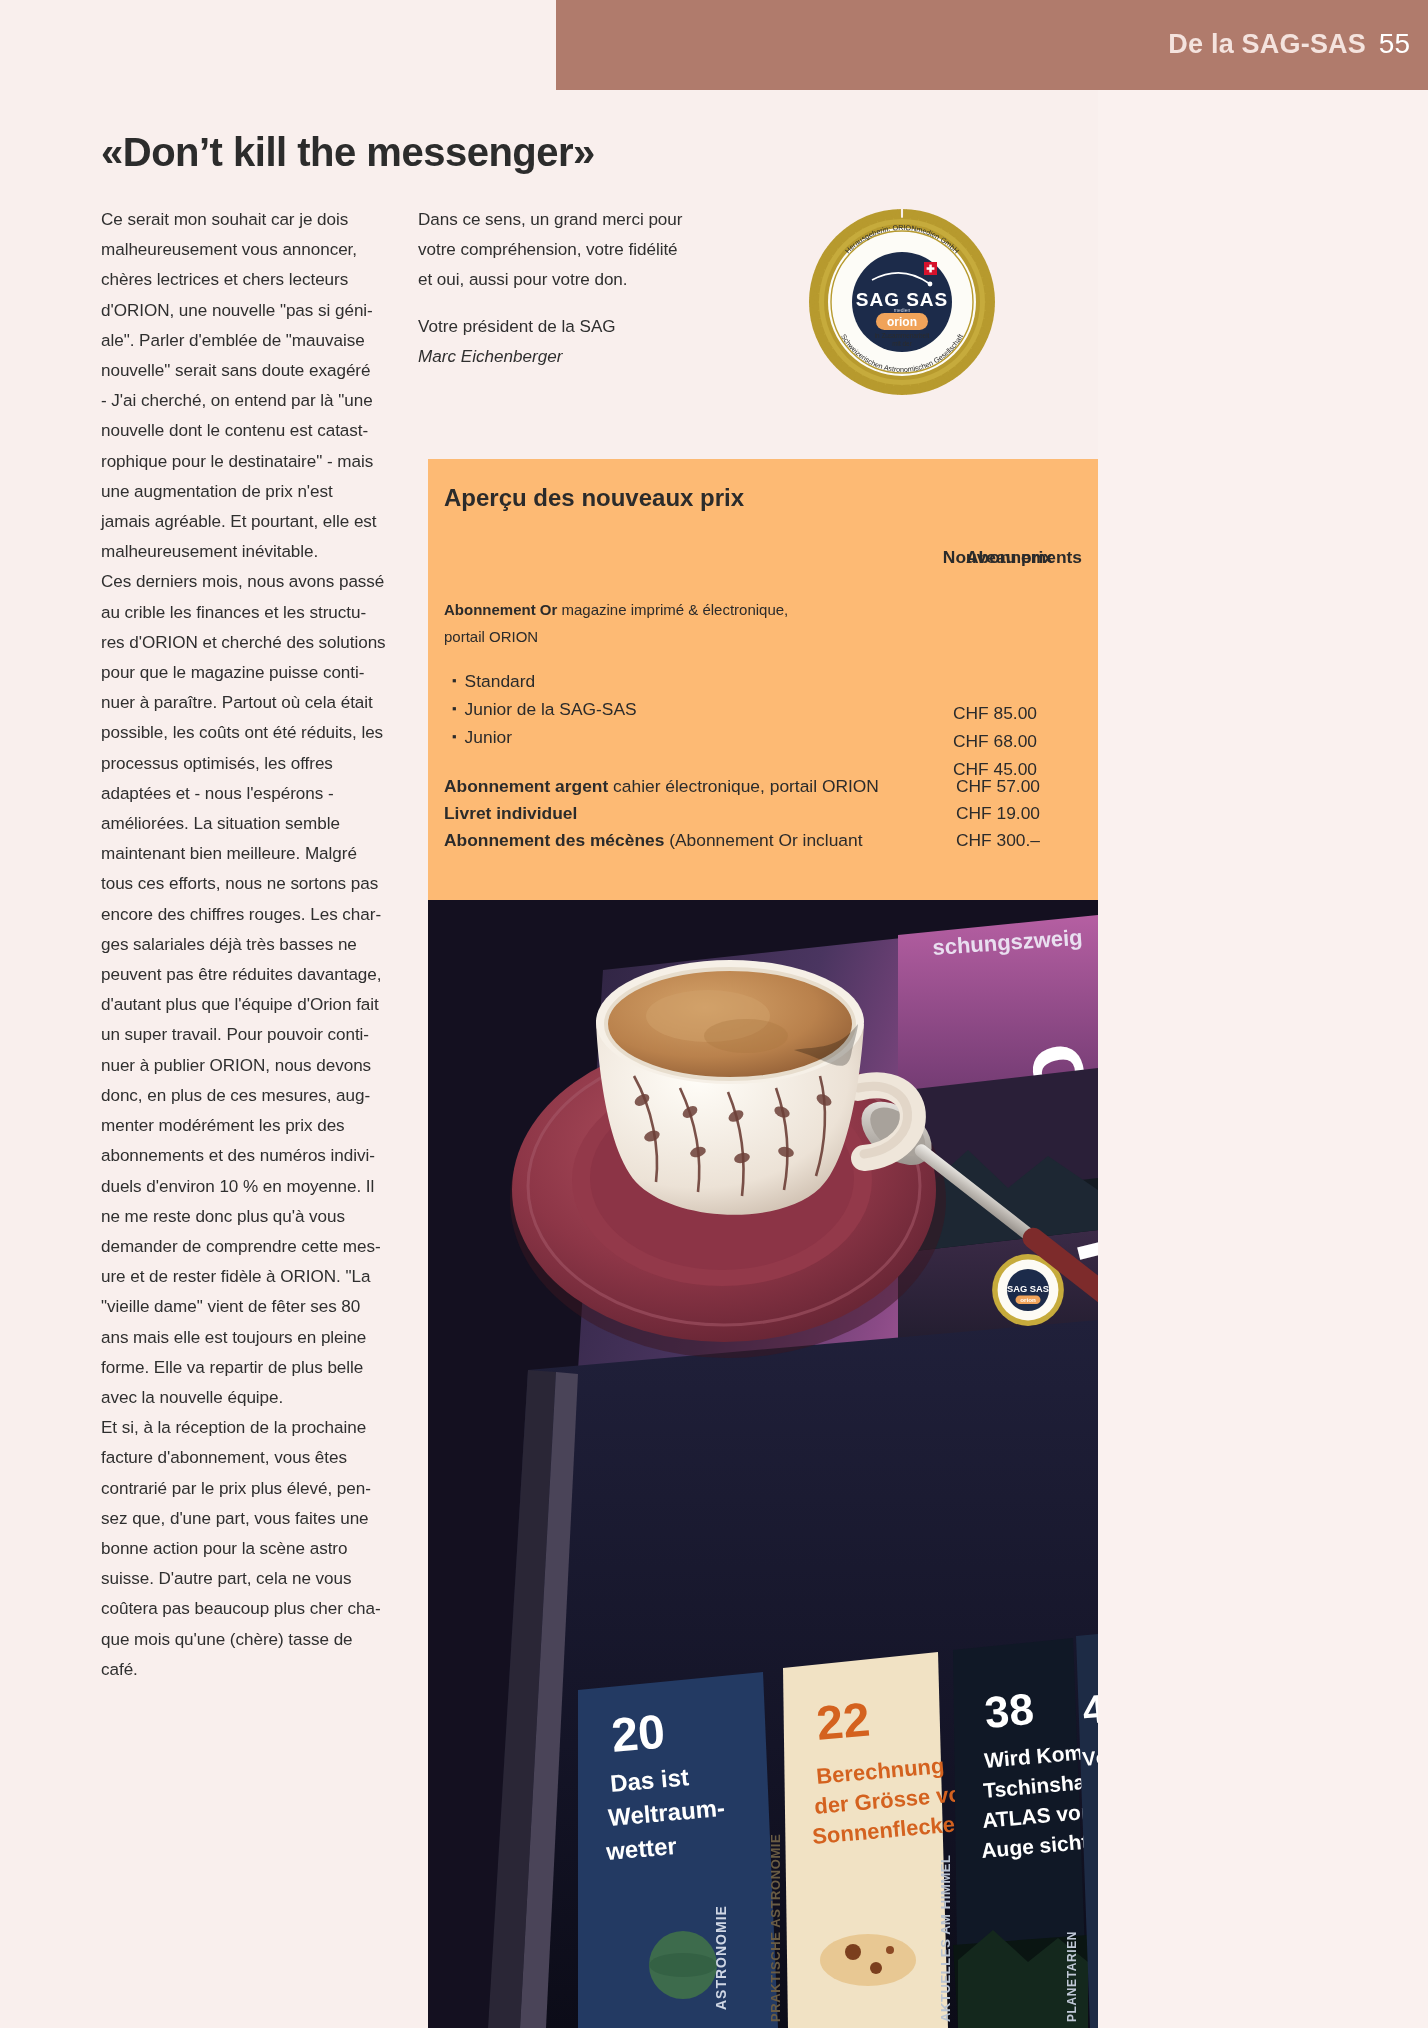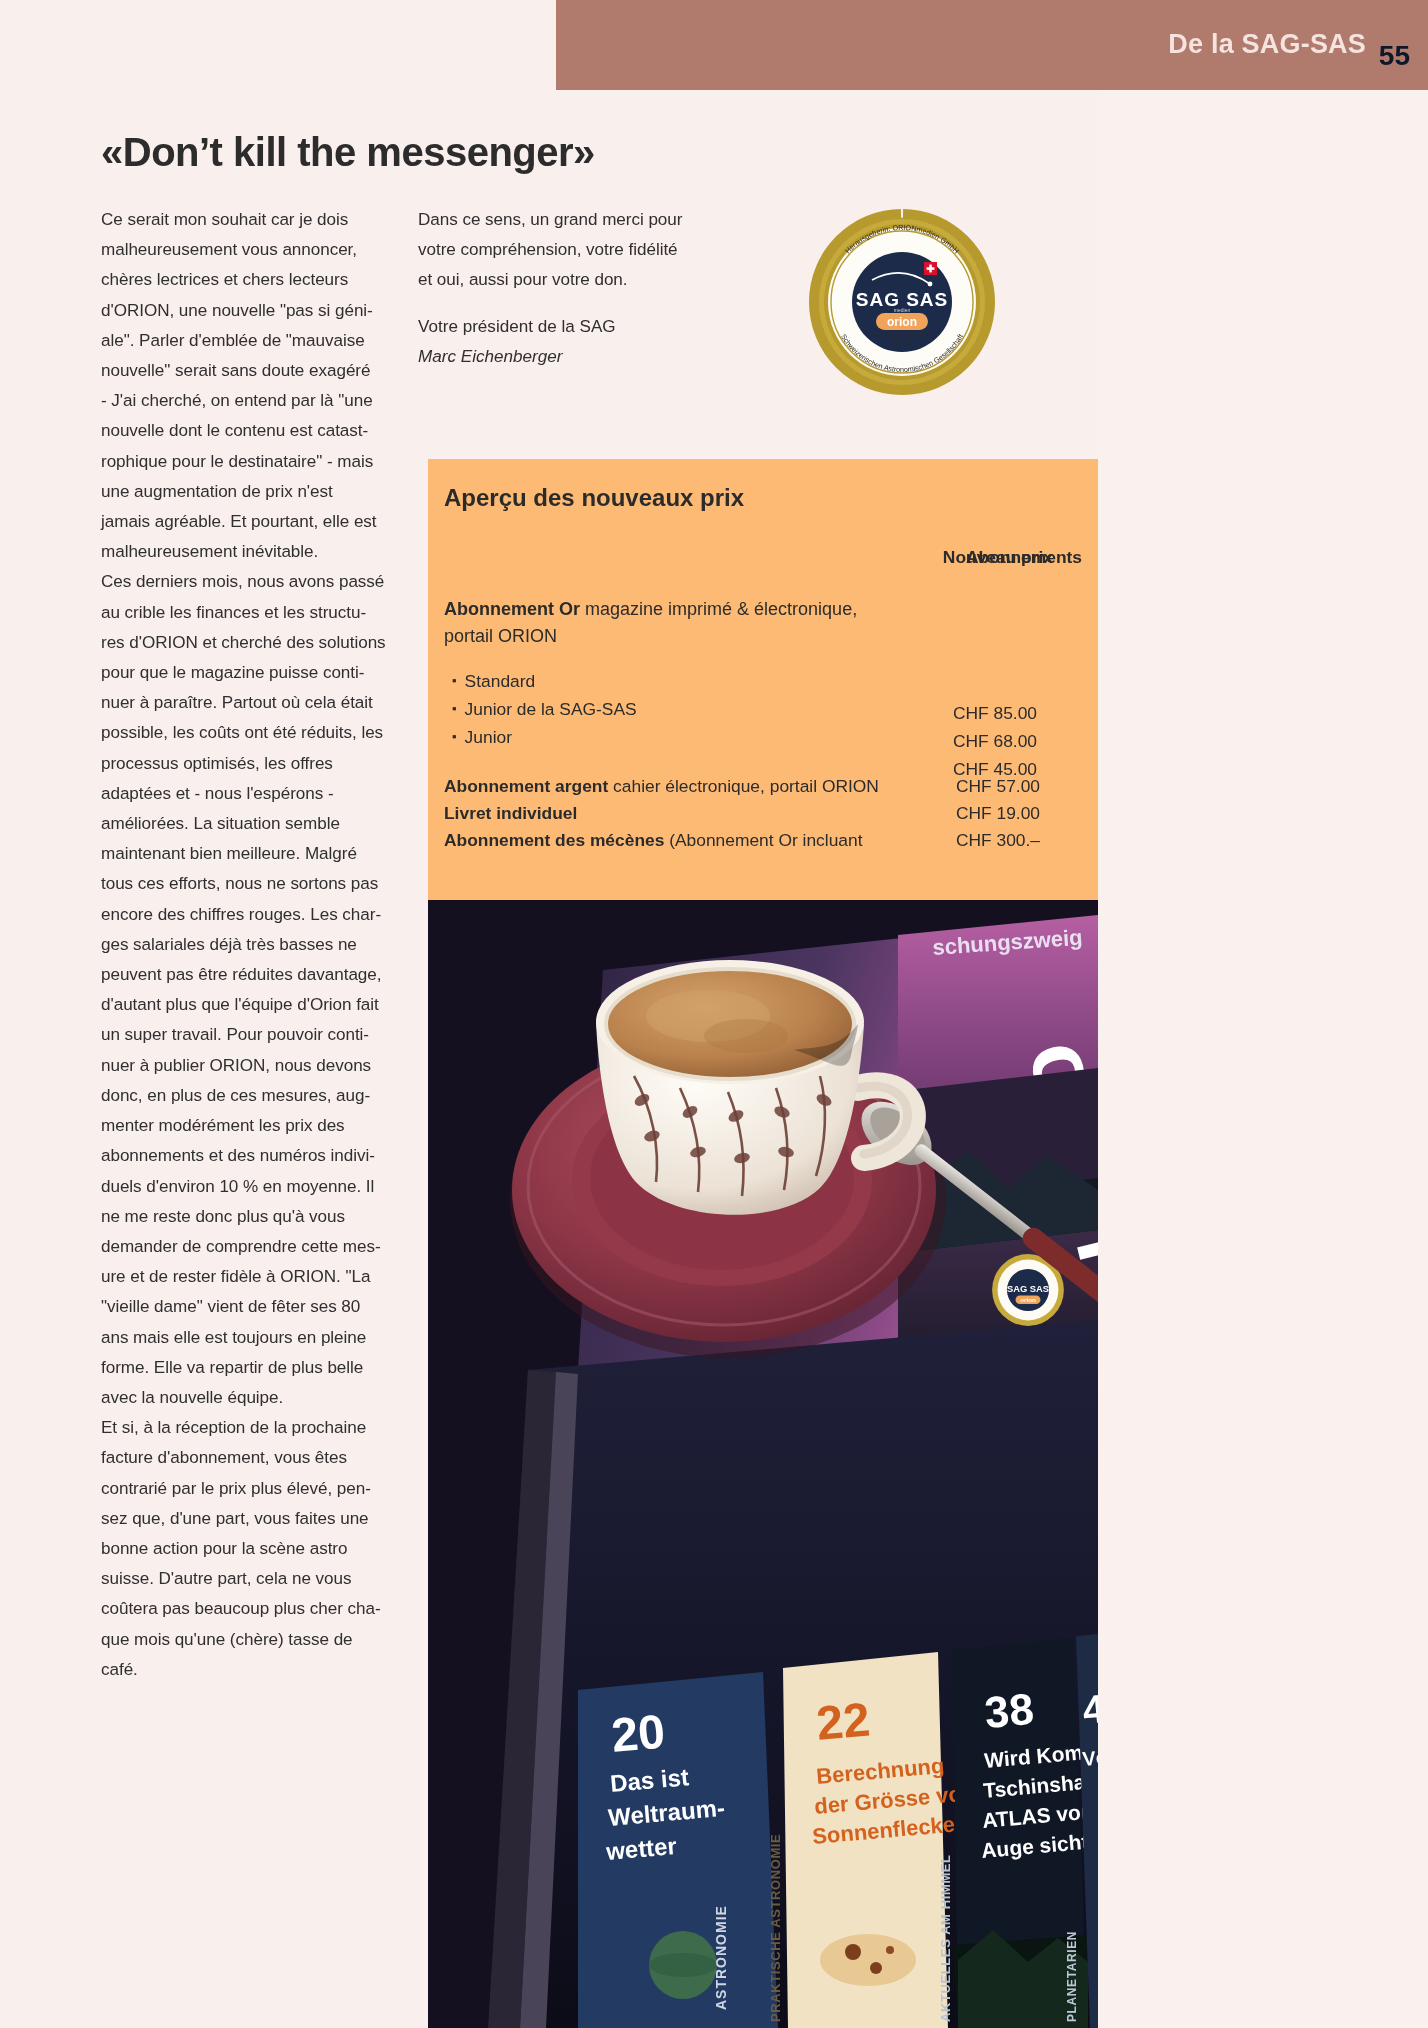--- a/index.html
+++ b/index.html
@@ -38,24 +38,24 @@
     top: 29px;
     font-size: 27px;
     font-weight: bold;
     color: #f4e3de;
     letter-spacing: .2px;
     white-space: nowrap;
   }
   #header-page {
     position: absolute;
     right: 18px;
-    top: 40px;
+    top: 28px;
     font-size: 28px;
-    font-weight: 700;
-    color: #0f172a;
+    font-weight: 400;
+    color: #ffffff;
   }
 
   
   #article-title {
     position: absolute;
     left: 101px; top: 130px;
     font-size: 40px;
     font-weight: bold;
     color: #2c2c2c;
     letter-spacing: -.5px;
@@ -120,21 +120,21 @@
     color: #2b2b2b;
     text-align: right;
   }
   #ph-abos   { top: 88px; font-weight: bold; }
   #ph-newprice { position:absolute; right: 45px; top: 88px; font-size: 17.4px; font-weight: bold; color:#2b2b2b; }
 
   #row-or {
     position: absolute;
     left: 16px; top: 137px;
     width: 620px;
-    font-size: 18px;
+    font-size: 15px;
     line-height: 27px;
     color: #2b2b2b;
   }
   #row-or b { font-weight: bold; }
 
   #bullets {
     position: absolute;
     left: 16px; top: 212px;
     width: 638px;
   }

